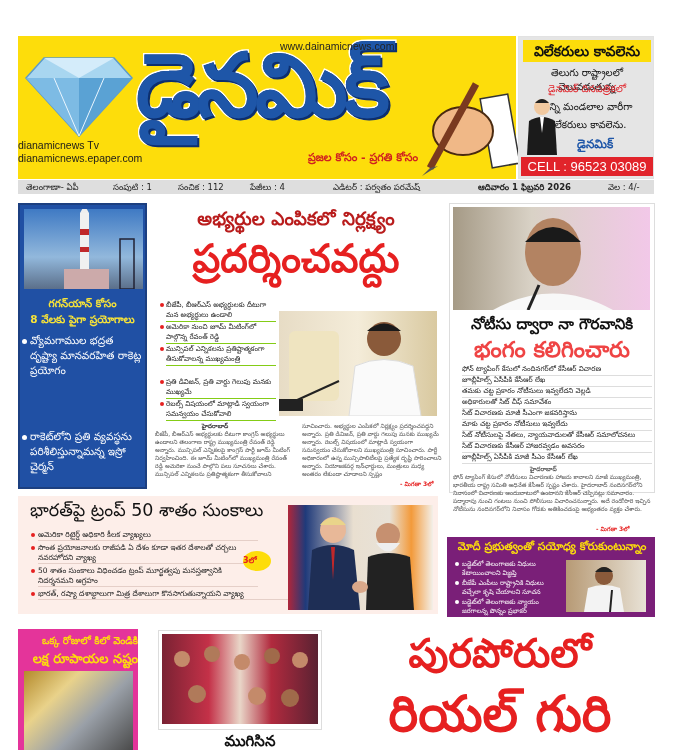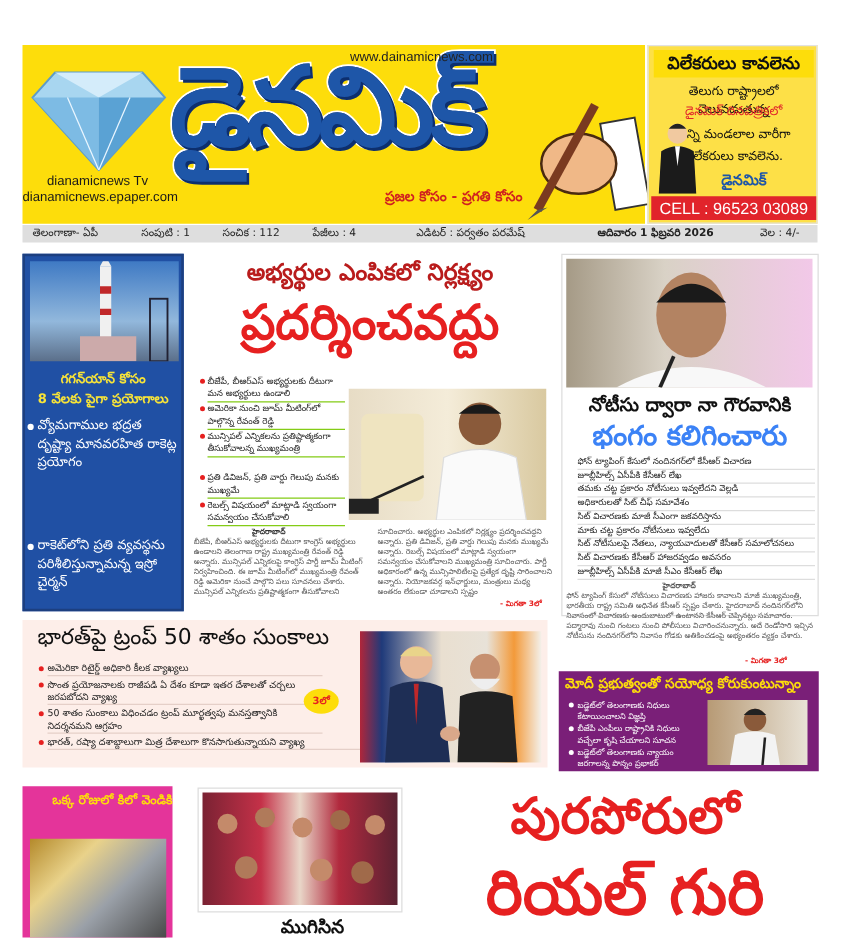--- a/index.html
+++ b/index.html
@@ -1,27 +1,27 @@
 <!DOCTYPE html>
 <html><head>
 <meta charset="utf-8">
 <style>
 *{box-sizing:border-box;margin:0;padding:0}
 body{width:673px;height:750px;overflow:hidden;background:#fff;font-family:"DejaVu Sans",sans-serif;position:relative}
 .abs{position:absolute}
 
 #mast{left:18px;top:36px;width:498px;height:143px;background:#fddd0b}
 #diamond{left:6px;top:16px;width:110px;height:85px}
-.mast-small{font-family:"Liberation Sans",sans-serif;color:#1a1a1a;font-size:10.5px;text-align:center;width:120px;left:0}
+.mast-small{font-family:"Liberation Sans",sans-serif;color:#1a1a1a;font-size:10.5px;width:120px;left:0}
 #brand{left:118px;top:6px;font-family:"DejaVu Sans",sans-serif;font-weight:bold;font-size:88px;line-height:1;color:#1e56a8;letter-spacing:-4px;-webkit-text-stroke:3px #fff;paint-order:stroke fill;text-shadow:0 0 0 #0d2f6e,2px 2px 0 #0d2f6e}
 #website{left:262px;top:4px;font-family:"Liberation Sans",sans-serif;font-size:10.5px;color:#222}
 #tagline{left:290px;top:115px;font-size:11px;color:#d02020;font-weight:bold}
 #pen{left:390px;top:40px;width:110px;height:100px}
 
-#ad{left:518px;top:36px;width:136px;height:143px;background:#fde047;border:1px solid #e2e2e2}
+#ad{left:518px;top:36px;width:136px;height:143px;background:#e5e5e5;border:1px solid #e2e2e2}
 #ad-head{left:4px;top:3px;width:128px;height:22px;background:#fddd0b;font-size:14px;font-weight:bold;color:#111;text-align:center;line-height:22px}
 .ad-line{font-size:10px;color:#111;text-align:center;width:128px;left:4px}
 #ad-cell{left:2px;top:120px;width:132px;height:19px;background:#e1242b;color:#fff;font-family:"Liberation Sans",sans-serif;font-size:13px;text-align:center;line-height:19px}
 
 #infobar{left:18px;top:180px;width:636px;height:14px;background:#dedede;font-size:8.5px;color:#222;line-height:14px}
 #infobar span{position:absolute;top:0;white-space:nowrap}
 
 #gbox{left:18px;top:203px;width:129px;height:286px;background:#2050a4;border:2px solid #1c3f80}
 #gbox .pic{left:4px;top:4px;width:119px;height:80px;background:linear-gradient(#3f7ac4,#92b8dc 60%,#5b6f8a)}
 #gbox .h{left:0;width:125px;text-align:center;color:#f8e438;font-size:10.5px;font-weight:bold}
@@ -31,33 +31,33 @@
 #kicker{left:150px;top:208px;width:292px;text-align:center;color:#b91c1c;font-size:18.5px;font-weight:bold}
 #headline{left:150px;top:234px;width:292px;text-align:center;color:#e62020;font-size:39px;font-weight:bold;line-height:50px}
 .mli{left:166px;width:110px;font-size:7px;color:#222;line-height:10px;border-bottom:1px solid #84cc16;padding-bottom:1px}
 .mli::before{content:"";position:absolute;left:-6px;top:3px;width:4px;height:4px;border-radius:50%;background:#e62020}
 #revanth{left:279px;top:311px;width:158px;height:105px;background:linear-gradient(90deg,#e7dcc5,#f4ecd9 50%,#d9c9a0)}
 .body-txt{font-size:6px;color:#555;line-height:8px}
 
 #kcrbox{left:449px;top:203px;width:206px;height:290px;border:1px solid #ddd}
 #kcr{left:453px;top:207px;width:197px;height:103px;background:linear-gradient(90deg,#a59a86,#d9d2c6 40%,#f2c8e8)}
 #rkicker{left:449px;top:315px;width:206px;text-align:center;font-size:15px;font-weight:bold;color:#111}
-#rhead{left:449px;top:337px;width:206px;text-align:center;font-size:22px;font-weight:bold;color:#3b82f6}
+#rhead{left:449px;top:337px;width:206px;text-align:center;font-size:22px;font-weight:bold;color:#ef4444}
 .rli{left:462px;width:190px;font-size:7px;color:#222;line-height:10.5px;border-bottom:1px solid #ddd;white-space:nowrap;overflow:hidden}
 .rli::before{content:"";position:absolute;left:-7px;top:3px;width:4px;height:4px;border-radius:50%;background:#e62020}
 
 #tariff{left:18px;top:496px;width:420px;height:118px;background:#fdeee9}
 #thead{left:30px;top:500px;font-size:17.5px;font-weight:normal;color:#111}
 .tli{left:38px;font-size:7.5px;color:#222;line-height:10px;width:220px;border-bottom:1px solid #e5cfc8}
 .tli::before{content:"";position:absolute;left:-7px;top:3px;width:4px;height:4px;border-radius:50%;background:#e62020}
-#badge3{left:243px;top:551px;width:28px;height:20px;background:#fddd0b;border-radius:50%;font-size:8px;color:#e62020;text-align:center;line-height:20px;font-weight:bold}
+#badge3{left:243px;top:551px;width:28px;height:20px;background:#fddd0b;border-radius:50%;font-size:8px;color:#e62020;text-align:left;line-height:20px;font-weight:bold}
 #tmpic{left:288px;top:505px;width:145px;height:105px;background:linear-gradient(90deg,#b0263a 0%,#1f3a7a 12%,#e9dfd0 45%,#e8e2d8 70%,#f39a3a 85%,#f3f0ea)}
 
 #purple{left:447px;top:537px;width:208px;height:80px;background:#7a1f78}
-#phead{left:452px;top:540px;width:200px;font-size:11px;font-weight:bold;color:#fddd0b;}
+#phead{left:452px;top:540px;width:200px;font-size:11px;font-weight:bold;color:#fddd0b;text-align:center}
 .pli{left:462px;width:95px;font-size:6.5px;color:#fff;line-height:9px}
 .pli::before{content:"";position:absolute;left:-7px;top:2px;width:4px;height:4px;border-radius:50%;background:#fff}
 #ppic{left:566px;top:560px;width:80px;height:52px;background:linear-gradient(90deg,#b79a75,#e8e2d6)}
 
 #silver{left:18px;top:629px;width:120px;height:121px;background:#e4349a}
 #silvhead{left:18px;top:632px;width:120px;text-align:right;color:#fddd0b;font-size:10px;font-weight:bold;line-height:17px}
 #silvpic{left:24px;top:671px;width:109px;height:79px;background:linear-gradient(135deg,#b48a2b,#e9d28a 30%,#9aa0a8 60%,#4a4a4a)}
 #crowd{left:158px;top:630px;width:164px;height:100px;border:1px solid #ddd;background:#fff}
 #crowdpic{left:162px;top:634px;width:156px;height:90px;background:linear-gradient(90deg,#7a2233,#c43148 30%,#e9d6c8 50%,#b12a3e 70%,#5a2232)}
 #crowdcap{left:200px;top:732px;width:100px;font-size:15px;font-weight:bold;color:#111;text-align:center;line-height:18px;overflow:hidden;height:18px}
@@ -175,21 +175,21 @@
 <div class="abs rli" style="top:430px">సిట్ నోటీసులపై నేతలు, న్యాయవాదులతో కేసీఆర్ సమాలోచనలు</div>
 <div class="abs rli" style="top:441px">సిట్ విచారణకు కేసీఆర్ హాజరవ్వడం అవసరం</div>
 <div class="abs rli" style="top:452px">జూబ్లీహిల్స్ ఏసీపీకి మాజీ సీఎం కేసీఆర్ లేఖ</div>
 <div class="abs body-txt" style="left:530px;top:465px;font-weight:bold">హైదరాబాద్</div>
 <div class="abs body-txt" style="left:453px;top:473px;width:198px;height:50px;overflow:hidden">ఫోన్ ట్యాపింగ్ కేసులో నోటీసులు విచారణకు హాజరు కావాలని మాజీ ముఖ్యమంత్రి, భారతీయ రాష్ట్ర సమితి అధినేత కేసీఆర్ స్పష్టం చేశారు. హైదరాబాద్ నందినగర్‌లోని నివాసంలో విచారణకు అందుబాటులో ఉంటానని కేసీఆర్ చెప్పినట్లు సమాచారం. పద్మారావు నుంచి గంటలు నుంచి పోలీసులు విచారించనున్నారు. అదే రెండోసారి ఇచ్చిన నోటీసును నందినగర్‌లోని నివాసం గోడకు అతికించడంపై అభ్యంతరం వ్యక్తం చేశారు.</div>
 <div class="abs sig" style="left:596px;top:525px">- మిగతా 3లో</div>
 
 <div id="tariff" class="abs"></div>
 <div id="thead" class="abs">భారత్‌పై ట్రంప్ 50 శాతం సుంకాలు</div>
 <div class="abs tli" style="top:530px">అమెరికా రిటైర్డ్ అధికారి కీలక వ్యాఖ్యలు</div>
-<div class="abs tli" style="top:543px">సొంత ప్రయోజనాలకు రాజీపడి ఏ దేశం కూడా ఇతర దేశాలతో చర్చలు జరపబోదని వ్యాఖ్య</div>
+<div class="abs tli" style="top:543px">సొంత ప్రయోజనాలకు రాజీపడి ఏ దేశం కూడా ఇతర దేశాలతో చర్చలు నవరహోదని వ్యాఖ్య</div>
 <div class="abs tli" style="top:566px">50 శాతం సుంకాలు విధించడం ట్రంప్ మూర్ఖత్వపు మనస్తత్వానికి నిదర్శనమని ఆగ్రహం</div>
 <div class="abs tli" style="top:589px;width:250px;white-space:nowrap">భారత్, రష్యా దశాబ్దాలుగా మిత్ర దేశాలుగా కొనసాగుతున్నాయని వ్యాఖ్య</div>
 <div id="badge3" class="abs">3లో</div>
 <div id="tmpic" class="abs">
   <svg width="145" height="105" viewBox="0 0 145 105">
     <circle cx="45" cy="25" r="13" fill="#e8b898"></circle>
       <path d="M32 20 Q45 5 58 20" fill="#e9d48a"></path>
     <path d="M20 105 L24 45 Q45 35 66 45 L72 105Z" fill="#1e2e55"></path>
       <polygon points="43,42 47,42 45,75" fill="#c0282a"></polygon>
     <circle cx="100" cy="30" r="12" fill="#c69070"></circle>
@@ -209,20 +209,21 @@
     <circle cx="38" cy="16" r="9" fill="#8a5a3a"></circle>
       <path d="M29 12 Q38 2 47 12" fill="#222"></path>
     <path d="M18 52 L22 28 Q38 22 54 28 L58 52Z" fill="#f3f3f3"></path>
     <line x1="44" y1="52" x2="46" y2="30" stroke="#222" stroke-width="2"></line>
   </svg>
 </div>
 
 <div id="silver" class="abs"></div>
 <div id="silvhead" class="abs">
   <div>ఒక్క రోజులో కిలో వెండికి</div>
+  <div style="font-size:13px;line-height:19px">లక్ష రూపాయల నష్టం</div>
 </div>
 <div id="silvpic" class="abs"></div>
 
 <div id="crowd" class="abs"></div>
 <div id="crowdpic" class="abs">
   <svg width="156" height="90" viewBox="0 0 156 90">
     <circle cx="20" cy="25" r="8" fill="#c48a6a"></circle>
       <circle cx="50" cy="20" r="8" fill="#b07a5a"></circle>
     <circle cx="80" cy="28" r="8" fill="#c48a6a"></circle>
       <circle cx="110" cy="22" r="8" fill="#a06a4a"></circle>

